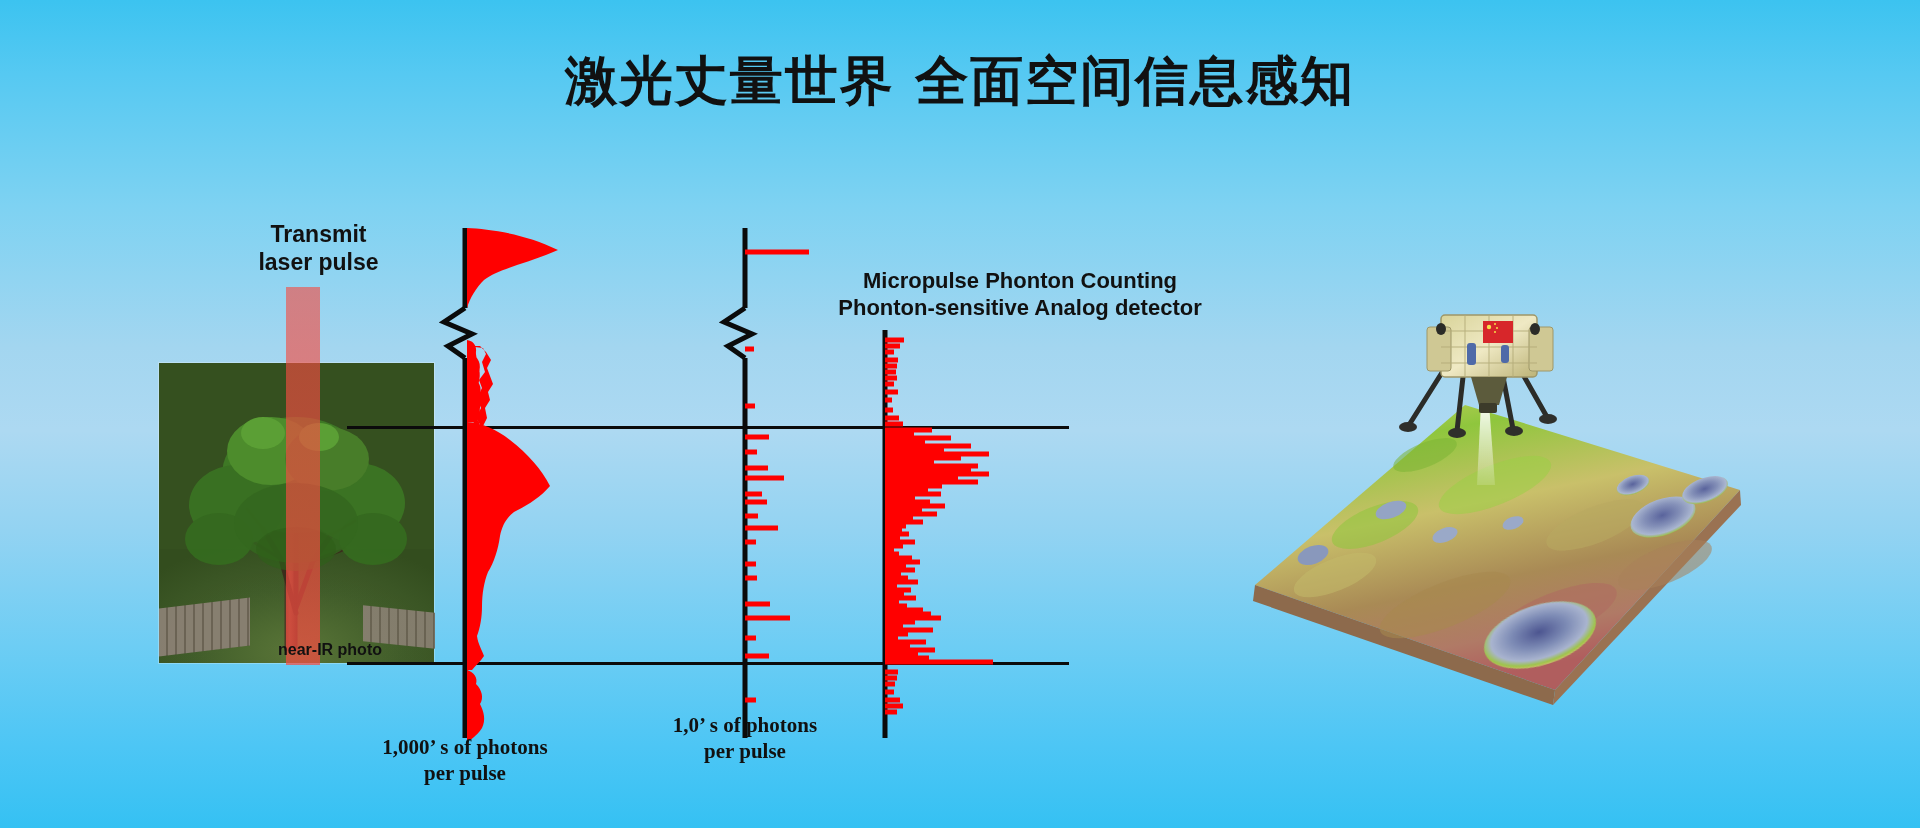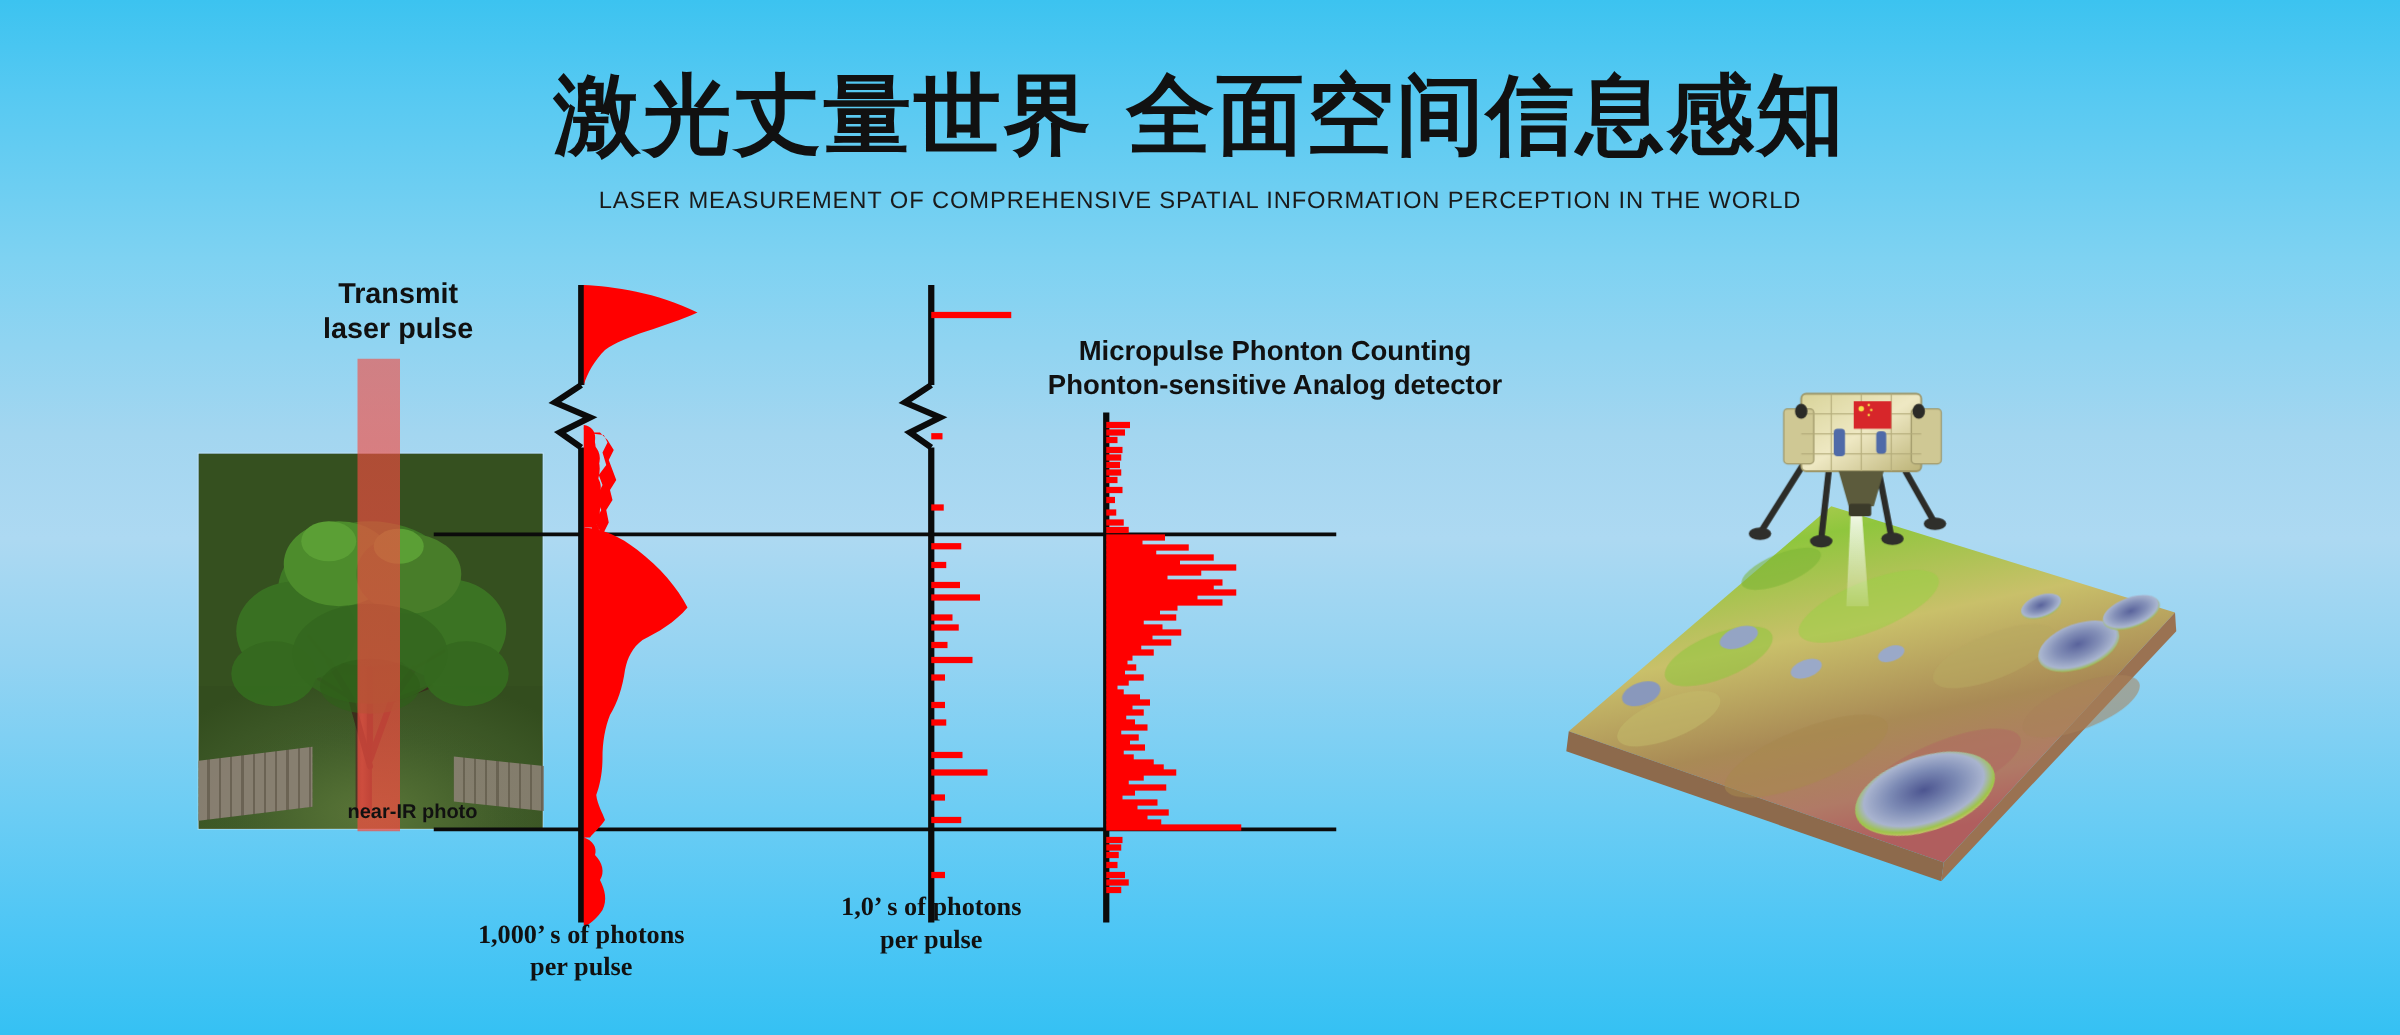--- a/index.html
+++ b/index.html
@@ -17,21 +17,21 @@
       #4dc6f5 90%,
       #35c1f3 100%);
     position:relative;
   }
   .stage{position:absolute;inset:0;}
   .abs{position:absolute;}
 
   
   #title{
     left:0;right:0;top:46px;text-align:center;
-    font-size:70px;font-weight:bold;color:#111111;
+    font-size:53px;font-weight:bold;color:#111111;
     letter-spacing:2px;
     font-family:"DejaVu Sans","Liberation Sans",sans-serif;
   }
   #subtitle{
     left:0;right:0;top:150px;text-align:center;
     font-size:19px;color:#1a1a1a;letter-spacing:0.7px;
     font-family:"Liberation Sans",sans-serif;
     font-weight:400;
   }
 
@@ -105,21 +105,20 @@
 
   
   svg{display:block;}
 </style>
 </head>
 <body>
 
 <div class="stage">
 
   <div class="abs" id="title">激光丈量世界 全面空间信息感知</div>
-  <div class="abs" id="subtitle">LASER MEASUREMENT OF COMPREHENSIVE SPATIAL INFORMATION PERCEPTION IN THE WORLD</div>
 
   <div class="abs" id="photo">
     <div class="wall"></div>
     <div class="wall-r"></div>
     <div class="trunk"></div>
     <svg width="275" height="300" viewBox="0 0 275 300" style="position:absolute;left:0;top:0;">
       <g stroke="#3b2b1c" stroke-linecap="round" fill="none" opacity="0.92">
         <path d="M137 250 L122 196 L104 166" stroke-width="5"></path>
         <path d="M137 245 L154 198 L172 172" stroke-width="5"></path>
         <path d="M137 238 L137 172" stroke-width="5"></path>

